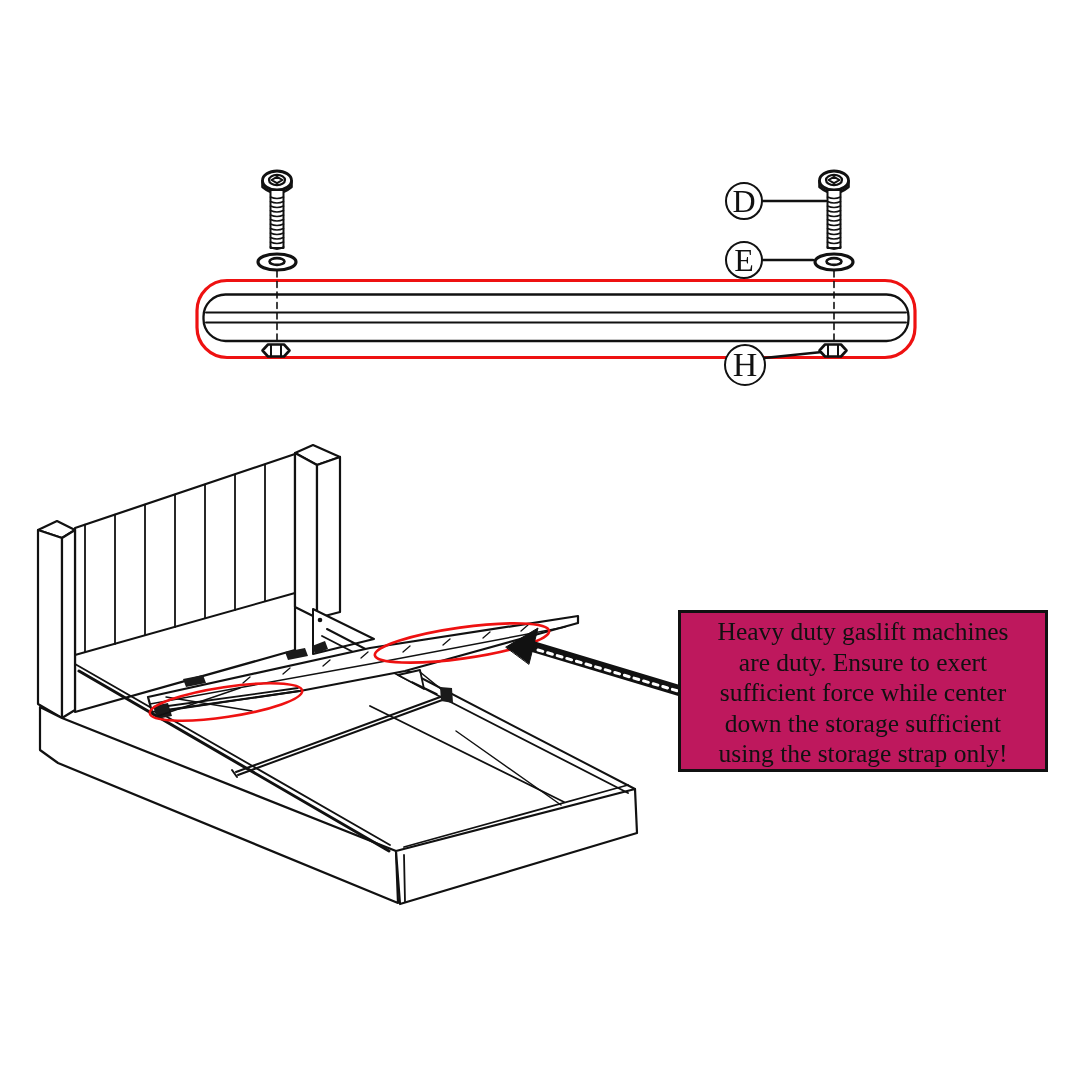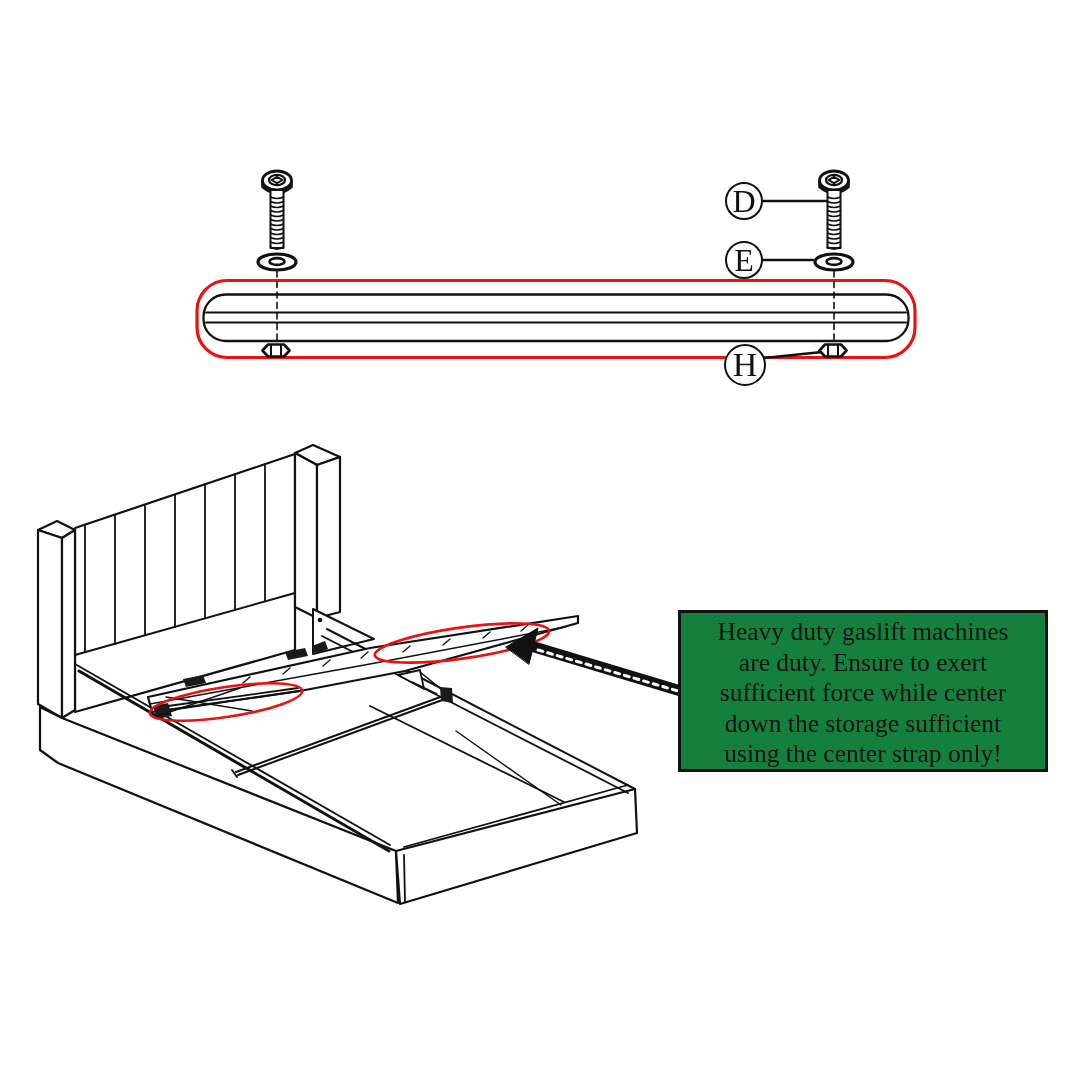--- a/index.html
+++ b/index.html
@@ -12,21 +12,21 @@
     position:absolute;box-sizing:border-box;background:#ffffff;
     border:2.6px solid #111111;border-radius:50%;
     display:flex;align-items:center;justify-content:center;
     font-family:"Liberation Serif", serif;color:#111111;line-height:1;
   }
   #label-d{left:725px;top:182px;width:38px;height:38px;font-size:32px;}
   #label-e{left:725px;top:241px;width:38px;height:38px;font-size:32px;}
   #label-h{left:724px;top:344px;width:42px;height:42px;font-size:34px;}
   #callout{
     position:absolute;left:678px;top:610px;width:370px;height:162px;
-    box-sizing:border-box;border:3.5px solid #111111;background:#15803d;
+    box-sizing:border-box;border:3.5px solid #111111;background:#be185d;
     font-family:"Liberation Serif", serif;color:#111111;
     font-size:25.5px;line-height:30.5px;text-align:center;padding-top:4px;
   }
 </style>
 </head>
 <body>
 
 <div id="canvas">
 
 <svg id="art" width="1080" height="1080" viewBox="0 0 1080 1080" fill="none" stroke-linejoin="round" stroke-linecap="round">
@@ -213,16 +213,16 @@
 </div>
 <div class="plabel" id="label-h">
   <span>H</span>
 </div>
 
 <div id="callout">
   <div>Heavy duty gaslift machines</div>
   <div>are duty. Ensure to exert</div>
   <div>sufficient force while center</div>
   <div>down the storage sufficient</div>
-  <div>using the center strap only!</div>
+  <div>using the storage strap only!</div>
 </div>
 
 </div>
 
 </body></html>

